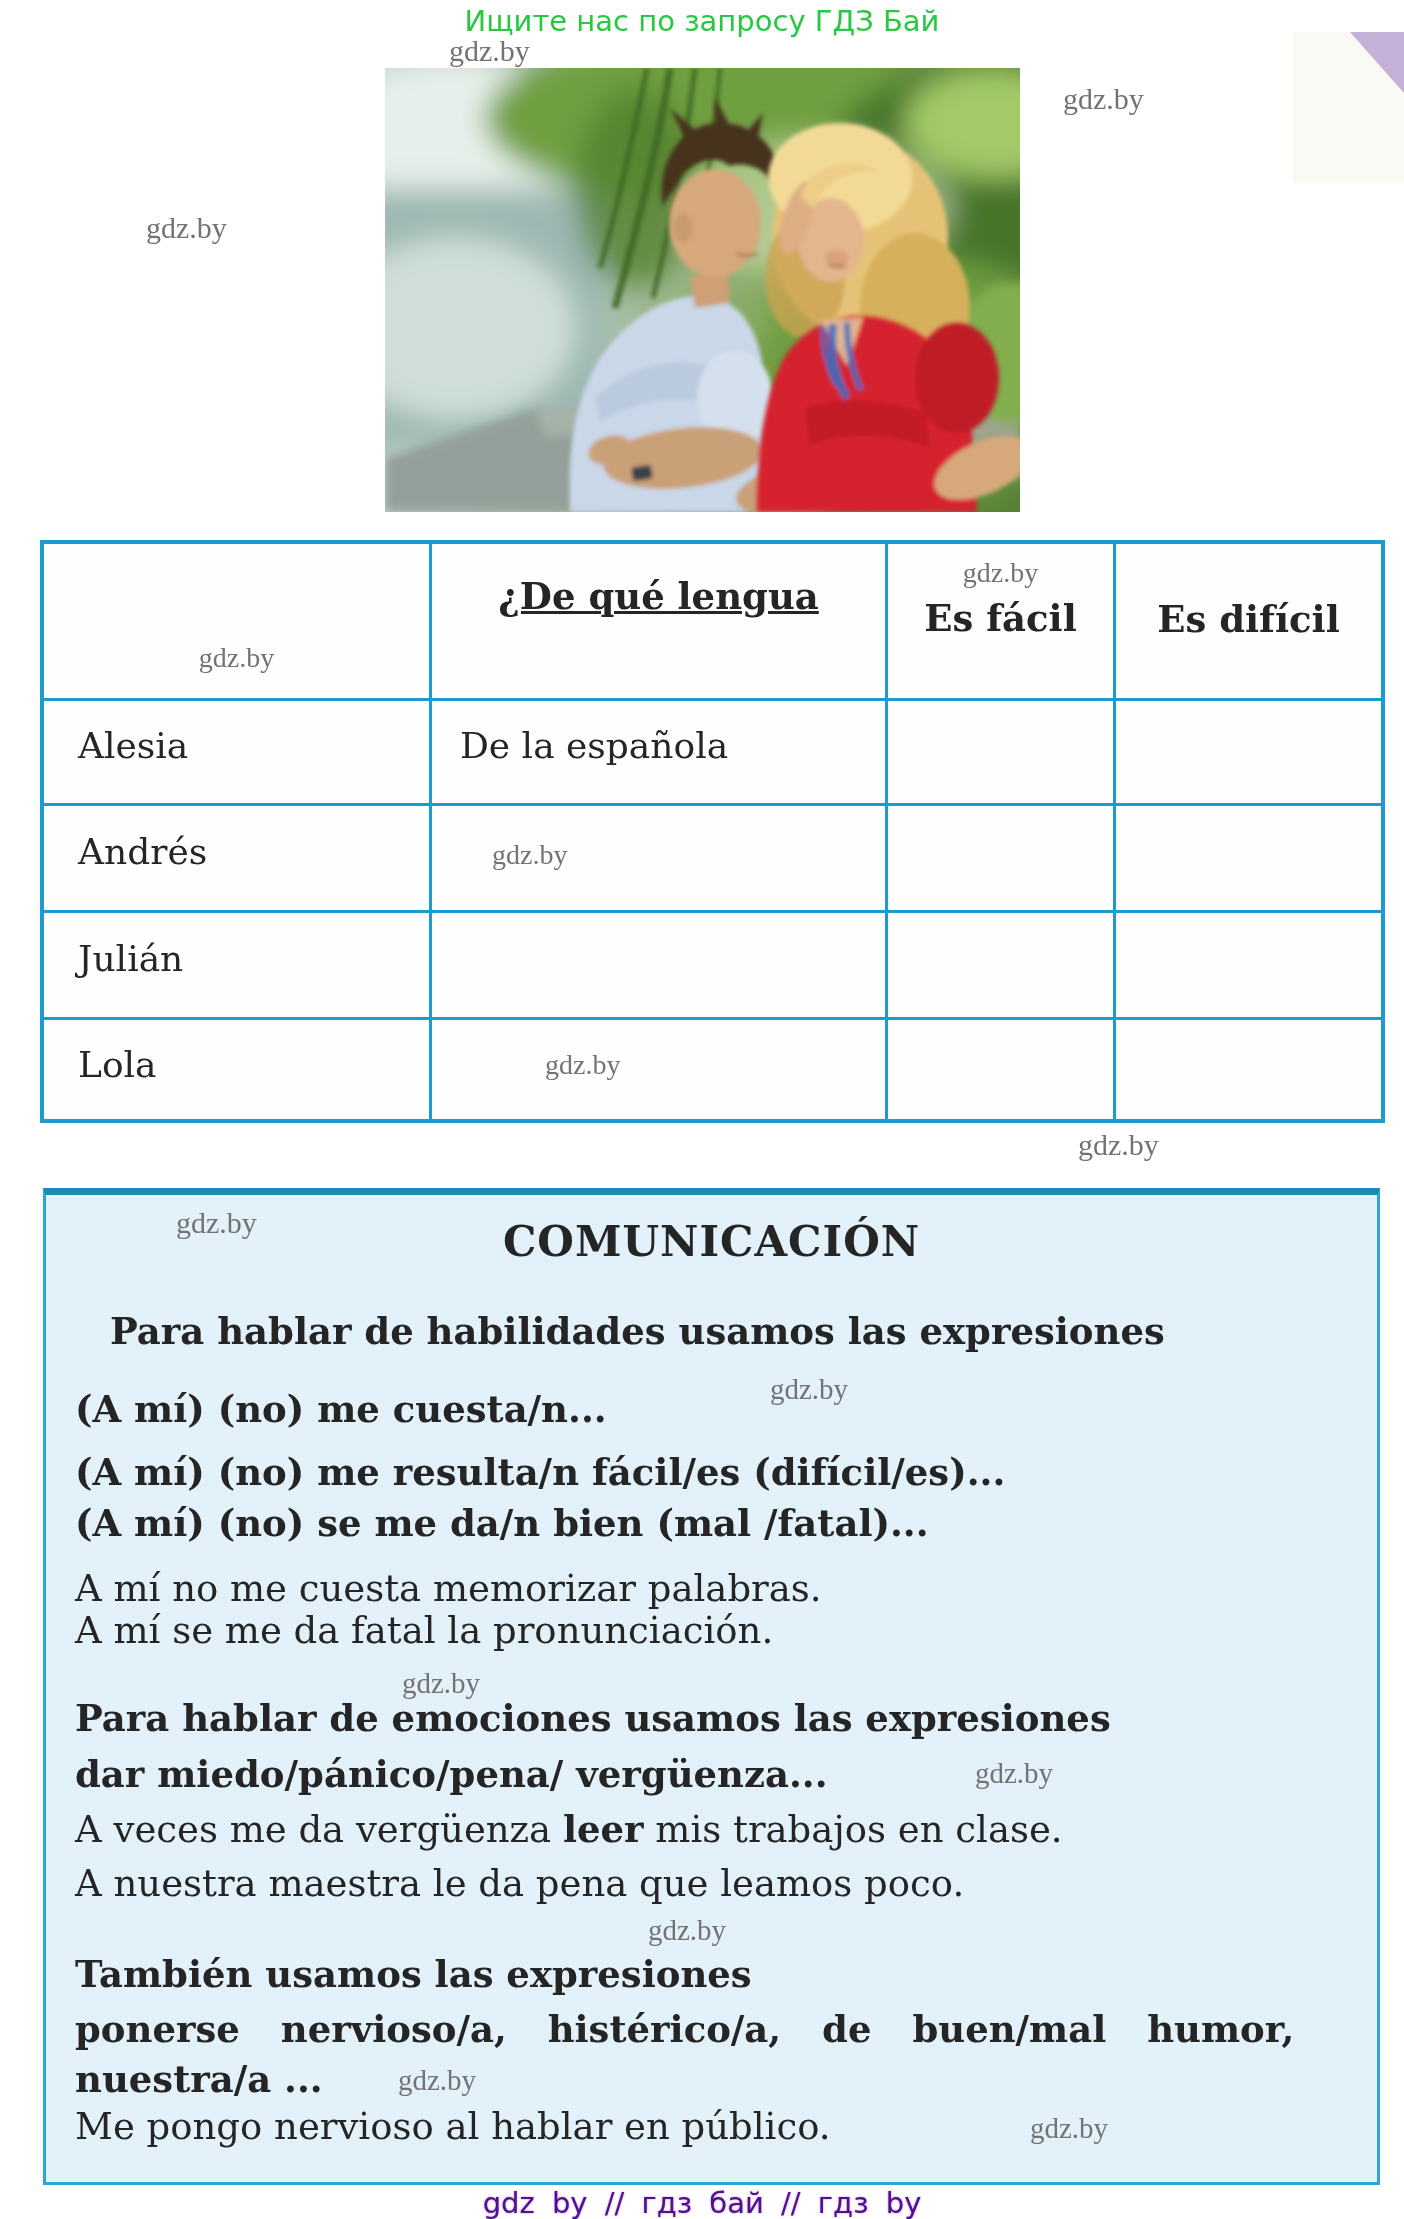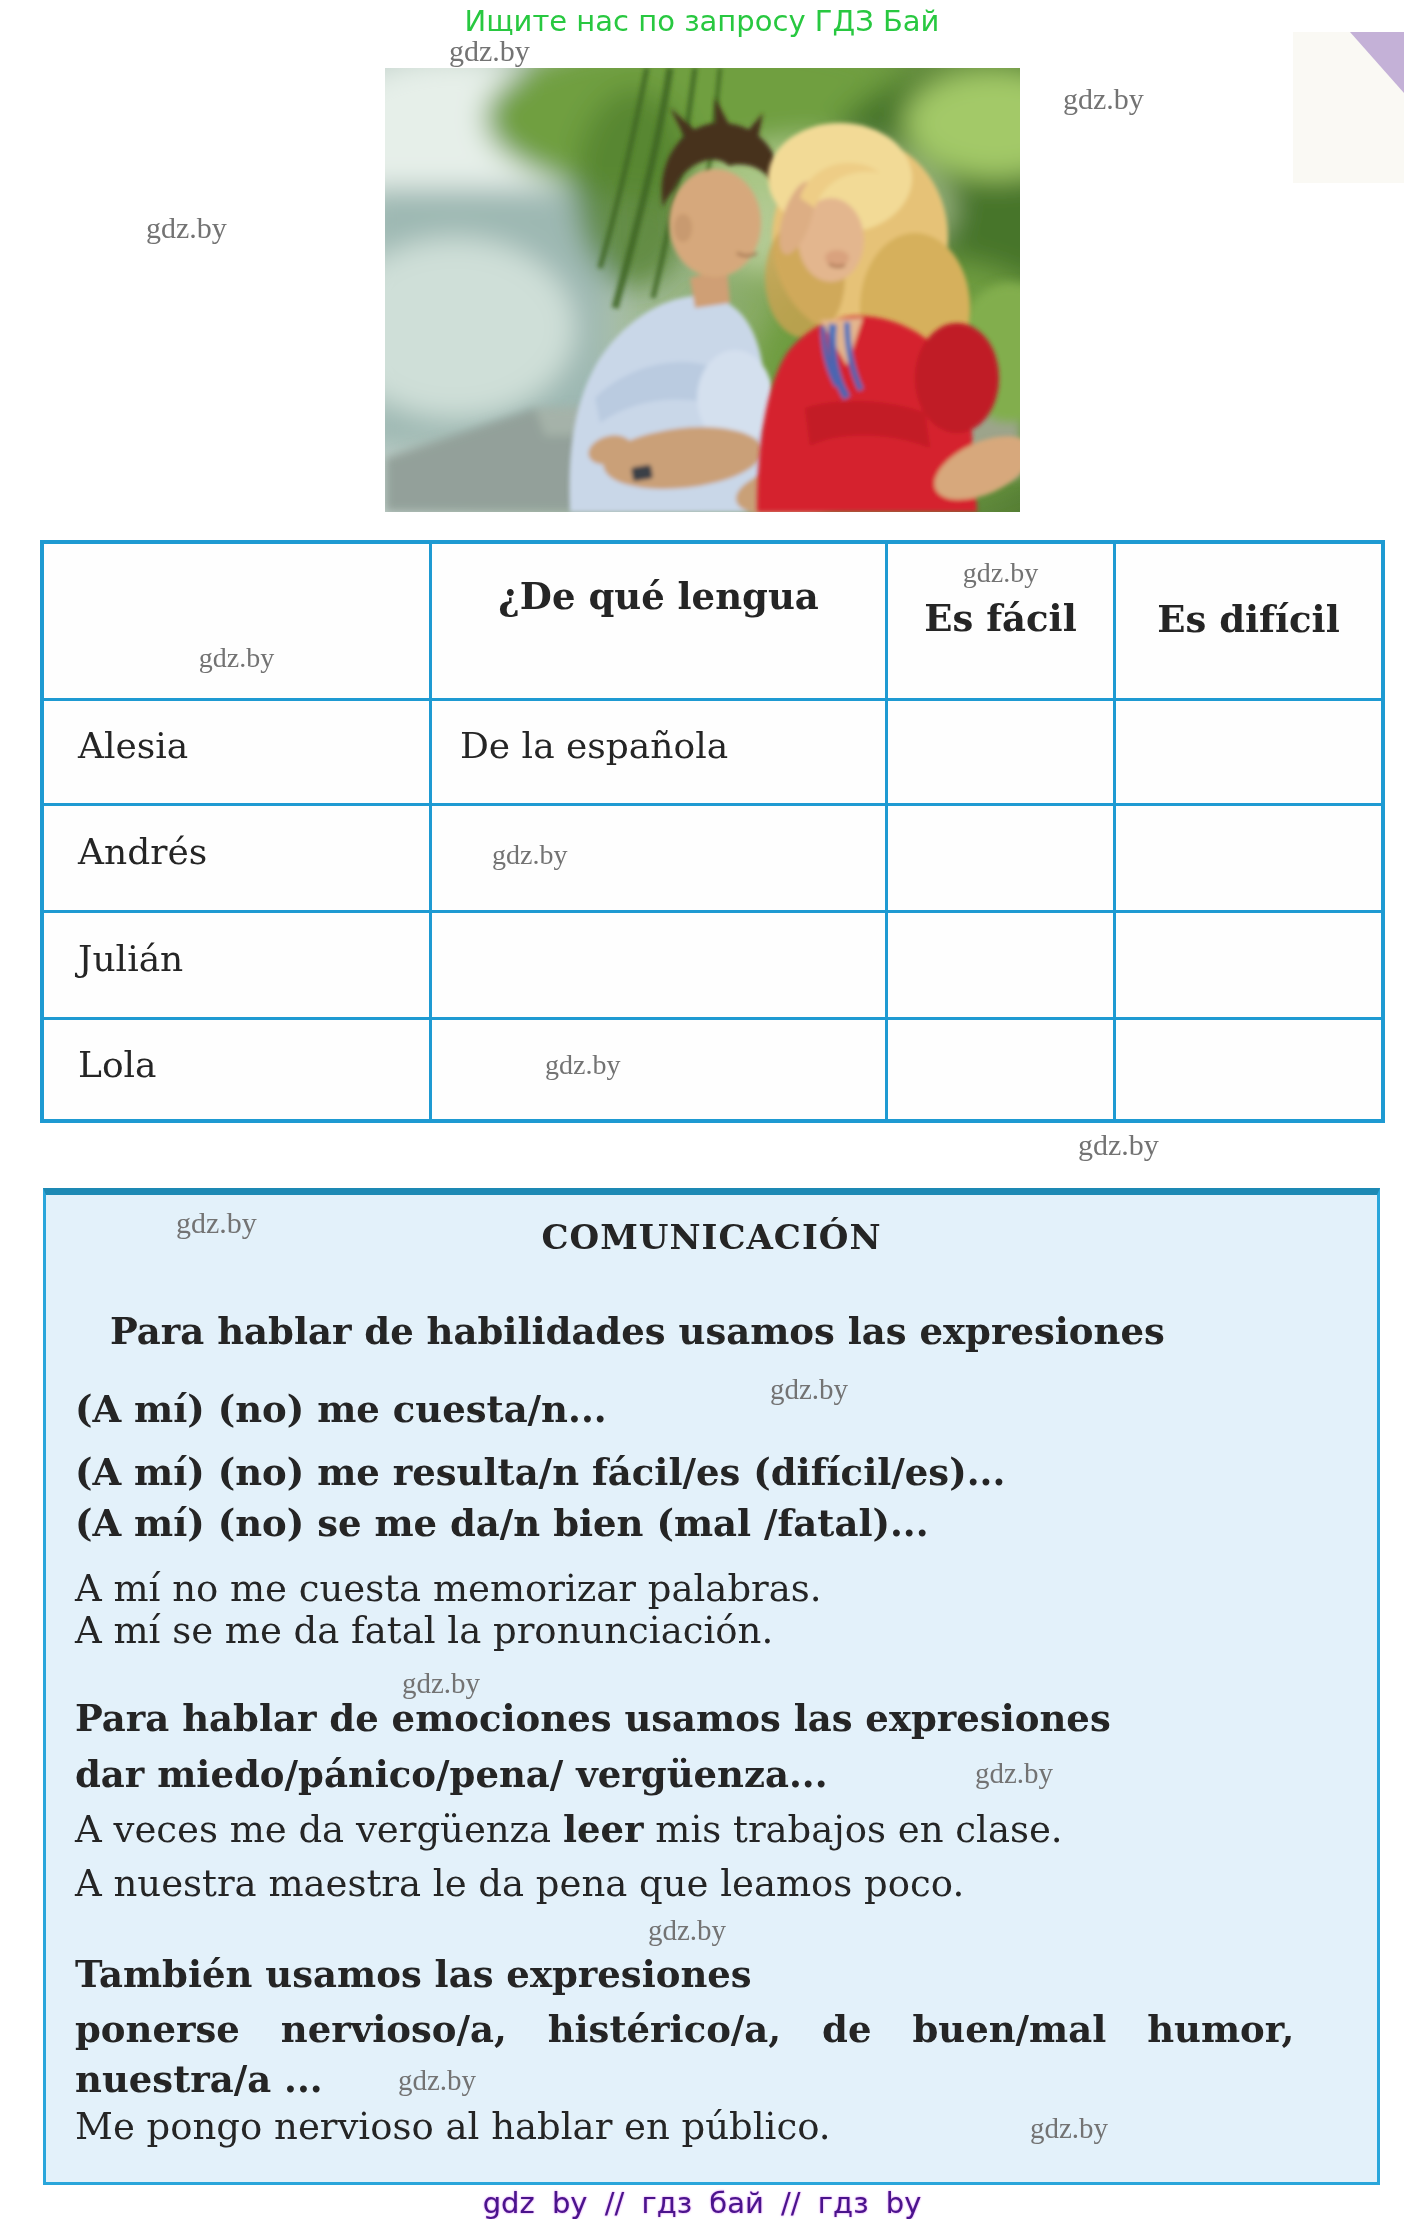--- a/index.html
+++ b/index.html
@@ -36,21 +36,21 @@
     position:absolute;left:43px;top:1188px;width:1337px;height:997px;
     box-sizing:border-box;background:#e3f1fa;
     border:3px solid #2aa6db;border-top:7px solid #1d89b4;
   }
   .line{
     position:absolute;left:75px;font-size:37px;line-height:48px;white-space:nowrap;
   }
   .b{font-weight:bold;}
   .title{
     position:absolute;left:43px;width:1337px;text-align:center;
-    font-size:34px;font-weight:bold;letter-spacing:1px;
+    font-size:42px;font-weight:bold;letter-spacing:1px;
   }
   .footer{
     position:absolute;top:2186px;left:0;width:100%;text-align:center;
     font-family:"DejaVu Sans", sans-serif;font-size:29px;font-weight:500;
     color:#4a148c;text-shadow:0 0 2px #d36bf0;word-spacing:8px;
   }
 </style>
 </head>
 <body>
 
@@ -155,21 +155,21 @@
   <div class="vline" style="left:385px;"></div>
   <div class="vline" style="left:841px;"></div>
   <div class="vline" style="left:1069px;"></div>
   <div class="hline" style="top:154px;"></div>
   <div class="hline" style="top:259px;"></div>
   <div class="hline" style="top:366px;"></div>
   <div class="hline" style="top:473px;"></div>
 
   <div class="wm" style="left:0;width:385px;top:97px;text-align:center;">gdz.by</div>
 
-  <div class="th" style="left:388px;width:453px;top:30px;">¿De qué lengua</div>
+  <div class="th" style="left:388px;width:453px;top:30px;text-decoration:underline;">¿De qué lengua</div>
 
   <div class="wm" style="left:844px;width:225px;top:12px;text-align:center;">gdz.by</div>
   <div class="th" style="left:844px;width:225px;top:52px;">Es fácil</div>
 
   <div class="th" style="left:1072px;width:265px;top:53px;">Es difícil</div>
 
   <div class="td" style="left:34px;top:180px;">Alesia</div>
   <div class="td" style="left:416px;top:180px;">De la española</div>
 
   <div class="td" style="left:34px;top:286px;">Andrés</div>

